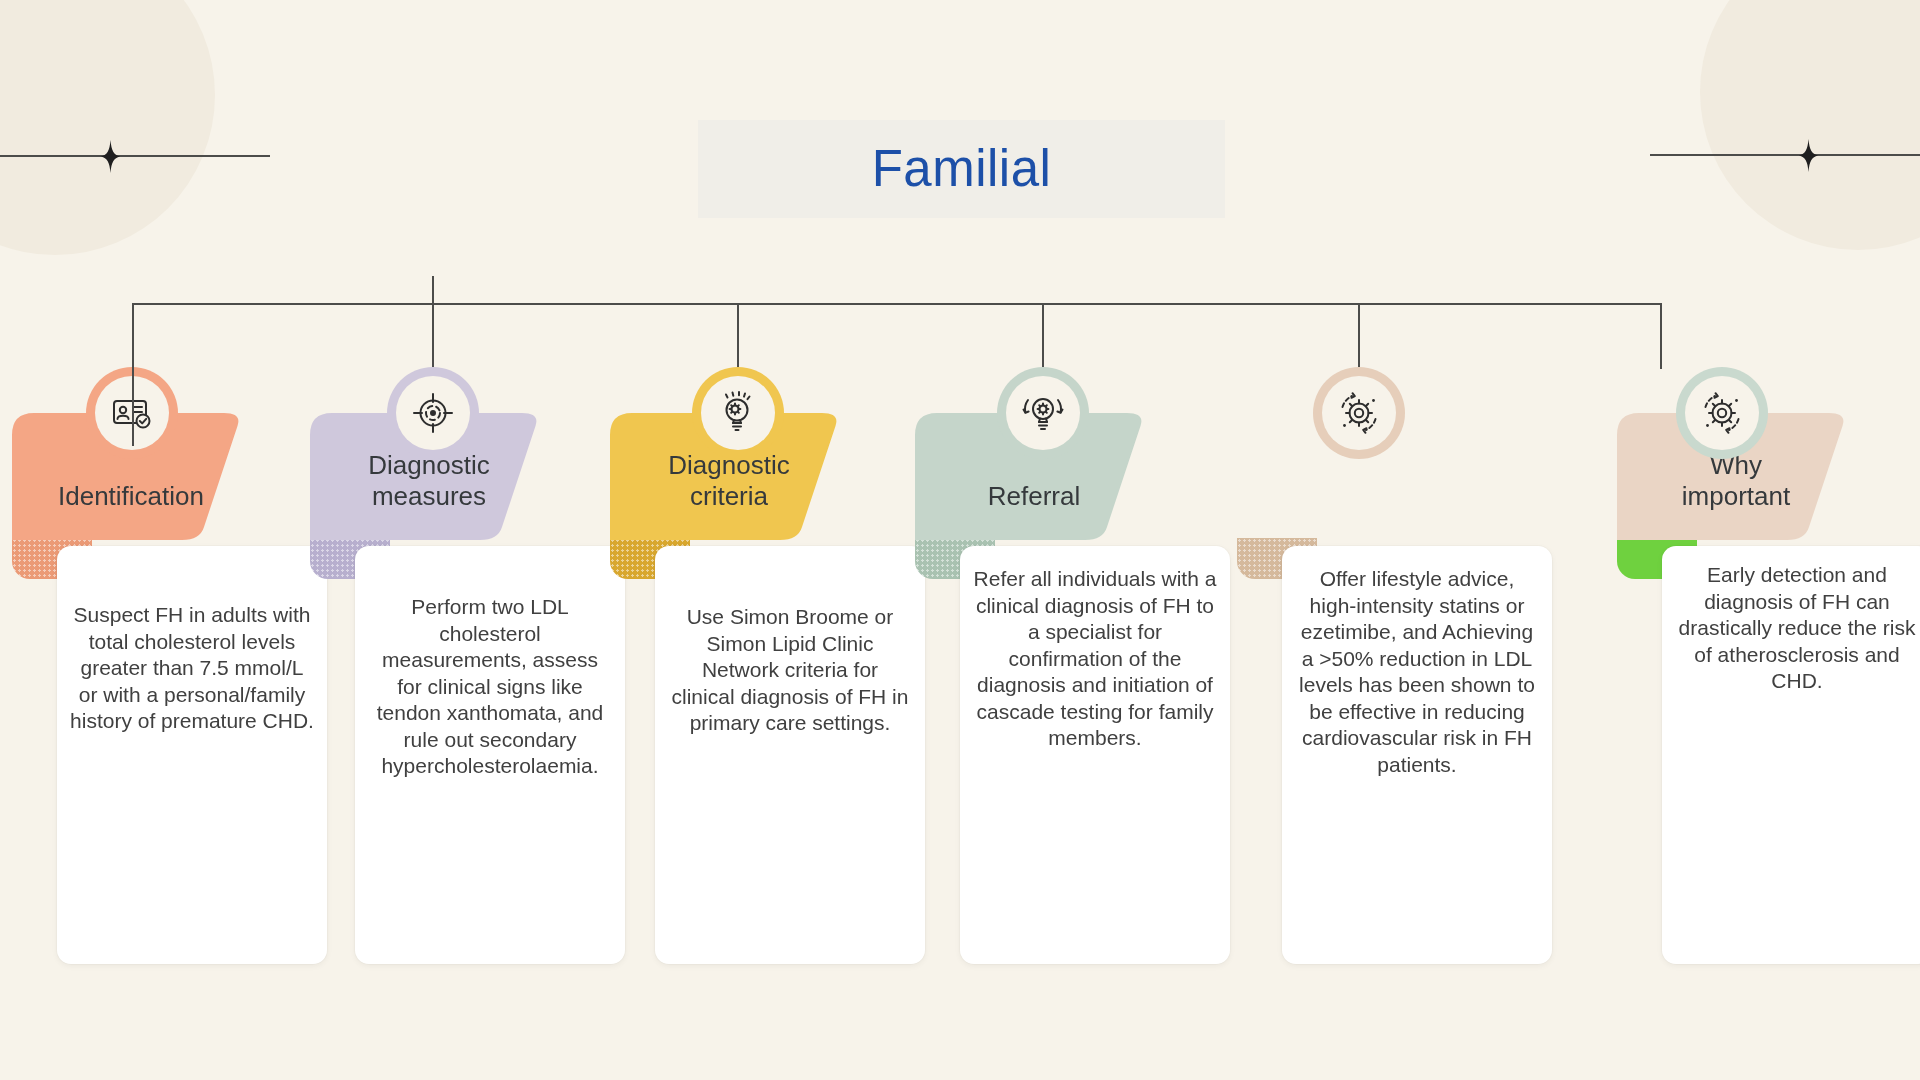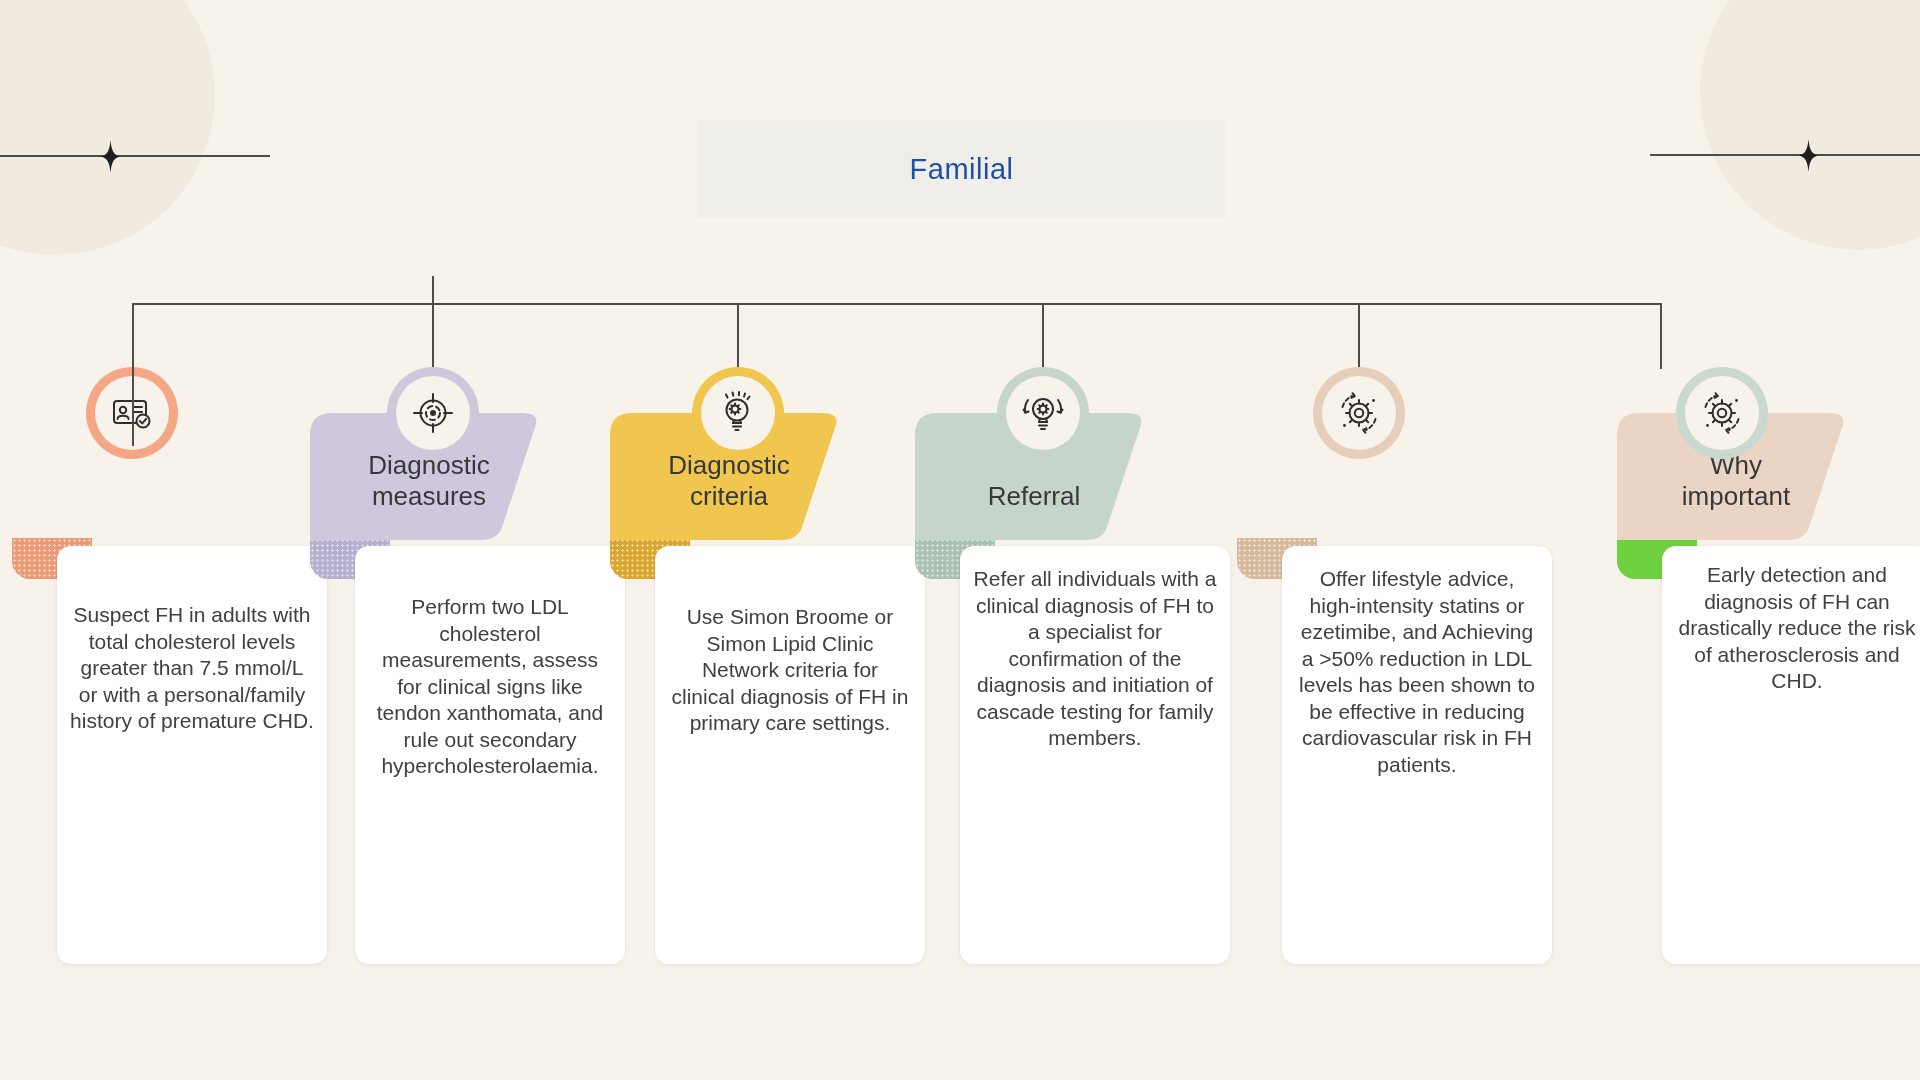--- a/index.html
+++ b/index.html
@@ -13,21 +13,21 @@
   .deco-line{position:absolute;height:2px;background:var(--line,#4c4c4a);}
   .deco-line.tl{left:0;top:155px;width:270px;}
   .deco-line.tr{left:1650px;top:154px;width:270px;}
   .sparkle{position:absolute;}
   .sparkle.tl{left:101px;top:140px;}
   .sparkle.tr{left:1799px;top:139px;}
 
   
   .title-box{position:absolute;left:698px;top:120px;width:527px;height:98px;
     background:var(--titlebg,#f0eee8);display:flex;flex-direction:column;justify-content:center;}
-  .title-box div{text-align:center;font-size:29px;line-height:48px;font-weight:500;
+  .title-box div{text-align:center;font-size:51px;line-height:48px;font-weight:500;
     color:var(--titlecol,#1d50a8);letter-spacing:.5px;}
 
   
   .tree-h{position:absolute;left:133px;top:303px;width:1529px;height:2px;background:var(--line,#4c4c4a);}
   .tree-stub{position:absolute;left:432px;top:276px;width:2px;height:29px;background:var(--line,#4c4c4a);}
   .tree-drop{position:absolute;top:303px;width:2px;height:66px;background:var(--line,#4c4c4a);}
   .tree-drop.d1{left:132px;height:143px;z-index:50;}
   .tree-drop.d2{left:432px;}
   .tree-drop.d3{left:737px;}
   .tree-drop.d4{left:1042px;}
@@ -93,20 +93,23 @@
   <div class="tree-stub"></div>
   <div class="tree-drop d1"></div>
   <div class="tree-drop d2"></div>
   <div class="tree-drop d3"></div>
   <div class="tree-drop d4"></div>
   <div class="tree-drop d5"></div>
   <div class="tree-drop d6"></div>
 
   <div class="card c1" style="--hc: #f4a685; --tc: #eb9a76; --rc: #f4a685;">
     <div class="tab"></div>
+    <div class="header">
+      <div class="label">Identification</div>
+    </div>
     <div class="icon-circle">
       <div class="icon-inner">
         <svg class="icon-svg" width="48" height="48" viewBox="0 0 48 48">
           <rect x="6" y="12" width="32" height="22" rx="3"></rect>
           <circle cx="15" cy="21" r="3.2"></circle>
           <path d="M9.5 30c0-4.5 11-4.5 11 0"></path>
           <path d="M26 18h8M26 23h8"></path>
           <circle cx="35" cy="32" r="6.5" fill="#f7f3ea"></circle>
           <path d="M31.8 32l2.4 2.4 4-4.6"></path>
         </svg>

